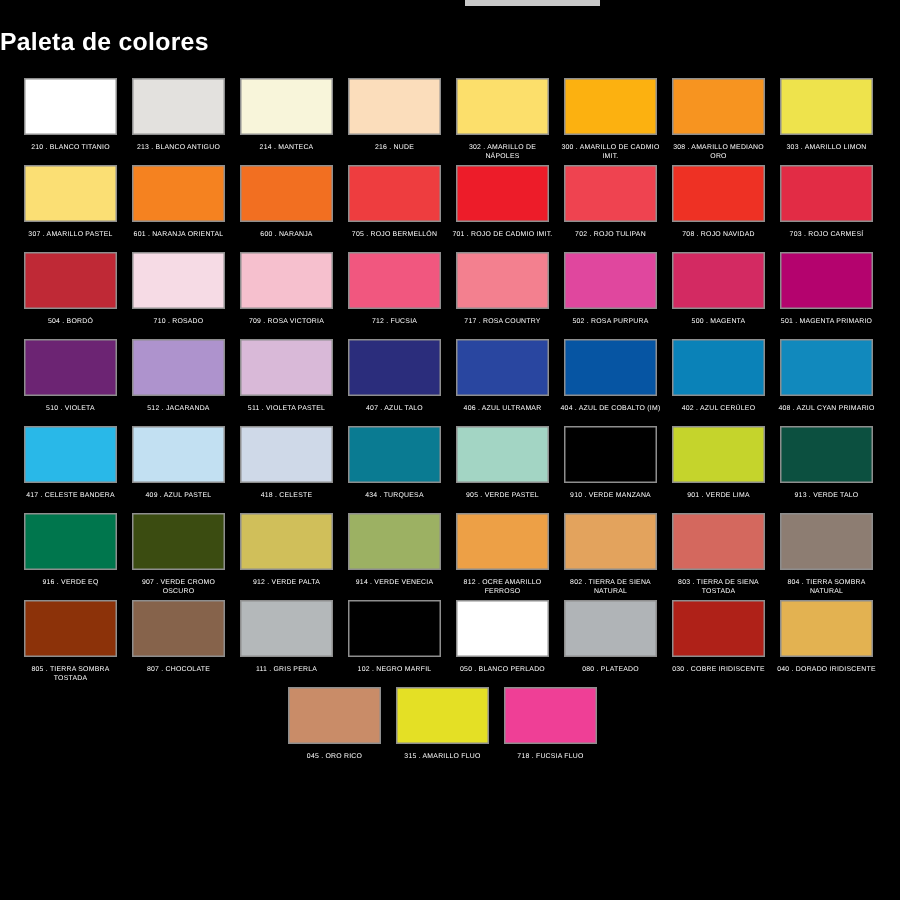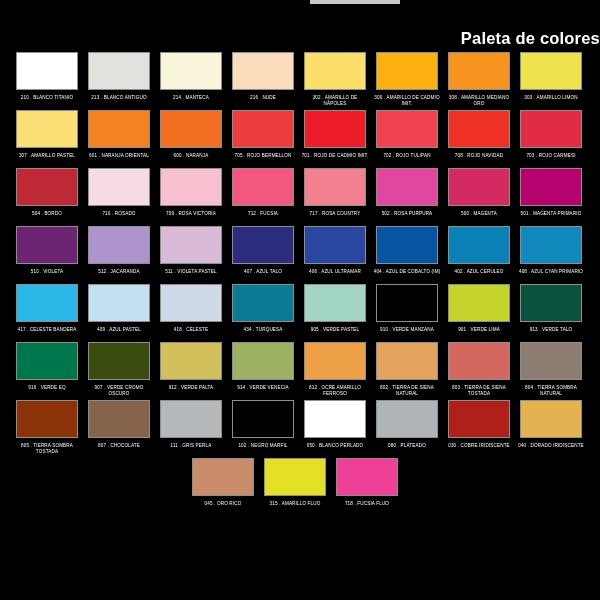--- a/index.html
+++ b/index.html
@@ -20,24 +20,24 @@
     position: absolute;
     top: 0;
     left: 310px;
     width: 90px;
     height: 4px;
     background: #c9c9c9;
   }
 
   #page-title {
     position: absolute;
-    top: 18px;
+    top: 8px;
     left: 0;
     width: 600px;
-    text-align: right;
+    text-align: left;
     color: #ffffff;
     font-size: 16.5px;
     font-weight: bold;
     letter-spacing: 0.2px;
   }
 
   #palette-grid {
     position: absolute;
     top: 52px;
     left: 0;

